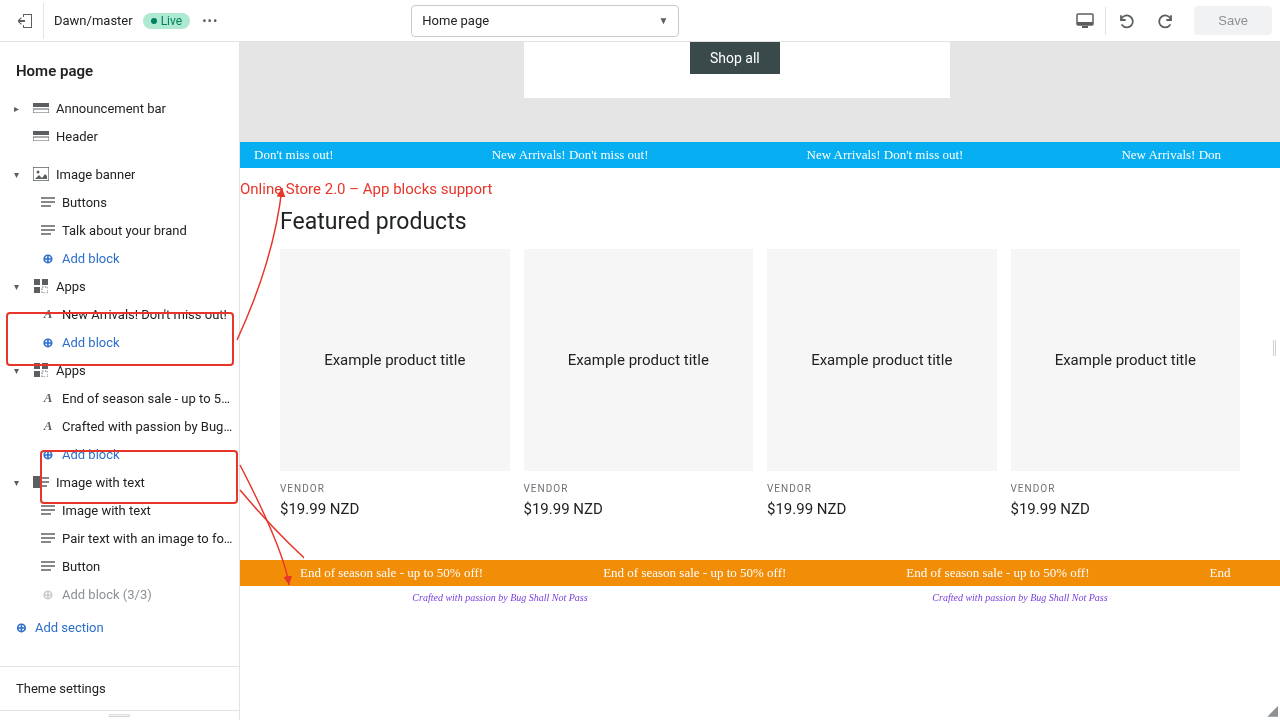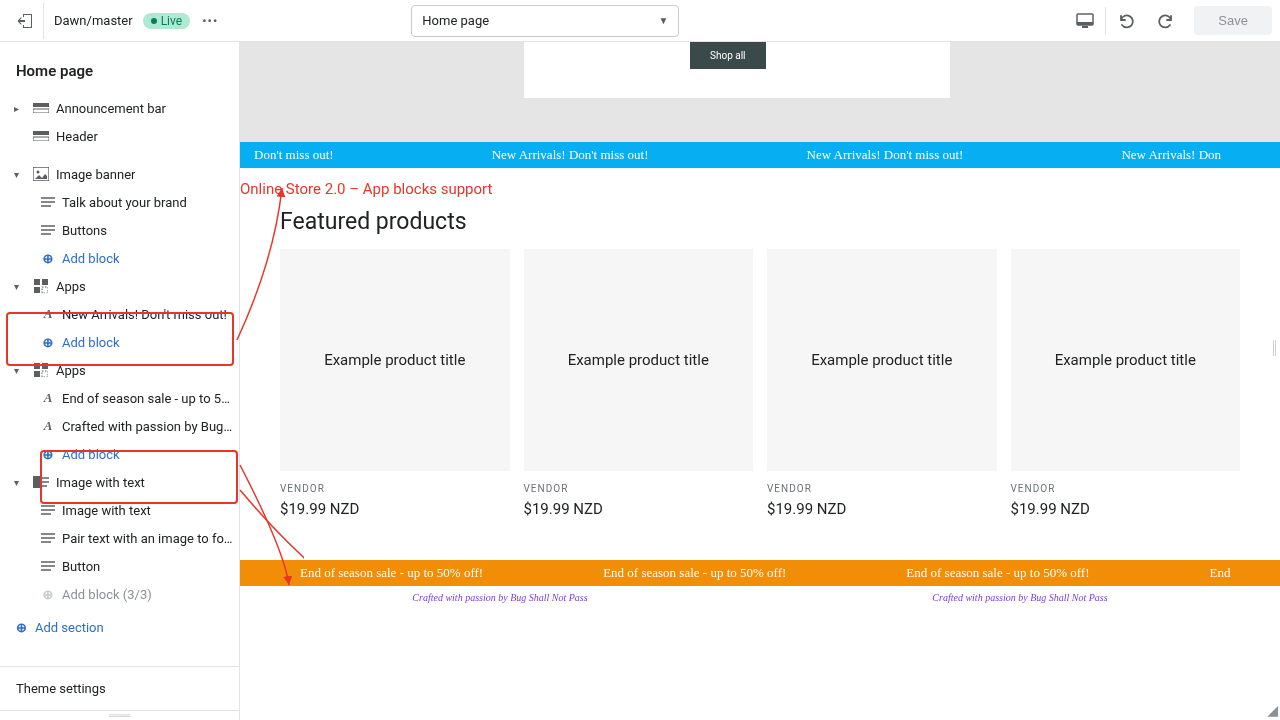--- a/index.html
+++ b/index.html
@@ -34,21 +34,21 @@
 .muted .add-plus { color: #c9cccf; }
 .add-section-row { display: flex; align-items: center; padding: 12px 16px; gap: 8px; color: #2c6ecb; cursor: pointer; font-size: 13px; }
 .theme-settings { border-top: 1px solid #e1e3e5; padding: 14px 16px; font-size: 13px; cursor: pointer; }
 .resize-handle { height: 10px; display: flex; align-items: center; justify-content: center; color: #c9cccf; font-size: 10px; border-top: 1px solid #e1e3e5; }
 
 
 .preview { flex: 1; background: #f6f6f7; padding: 0 0 0 0; overflow: hidden; position: relative; }
 .preview-inner { background: #fff; margin: 0; height: 100%; overflow: hidden; position: relative; }
 .hero-remnant { background: #e5e5e5; height: 100px; position: relative; }
 .hero-card { position: absolute; background: #fff; left: 284px; top: 0; width: 426px; height: 56px; }
-.shop-all-btn { position: absolute; left: 450px; top: 0; background: #3a4a4a; color: #fff; padding: 8px 20px; font-size: 10px; }
+.shop-all-btn { position: absolute; left: 450px; top: 0; background: #3a4a4a; color: #fff; padding: 8px 20px; font-size: 14px; }
 
 .marquee-blue { background: #08aef2; color: #fff; height: 26px; display: flex; align-items: center; overflow: hidden; white-space: nowrap; font-size: 13px; font-family: Georgia, serif; }
 .marquee-blue span { padding: 0 14px; }
 .annotation-red { color: #e8352a; font-size: 15px; text-align: left; padding: 12px 0 6px; }
 .fp-title { font-size: 23px; padding: 4px 40px 14px; font-weight: 400; }
 .products { display: flex; gap: 14px; padding: 0 40px; }
 .product { flex: 1; }
 .product-img { background: #f6f6f7; height: 222px; display: flex; align-items: center; justify-content: center; font-size: 15px; color: #202223; text-align: center; padding: 0 12px; }
 .vendor { font-size: 10px; letter-spacing: 1px; color: #6d7175; padding: 12px 0 4px; }
 .price { font-size: 15px; padding: 2px 0; }
@@ -153,31 +153,31 @@
         <span class="row-label">Image banner</span>
       </div>
       <div class="tree-row indent1">
         <span class="row-icon">
             <svg width="14" height="10" viewBox="0 0 14 10">
               <line x1="0" y1="1" x2="14" y2="1" stroke="#5c5f62" stroke-width="1.5"></line>
               <line x1="0" y1="5" x2="14" y2="5" stroke="#5c5f62" stroke-width="1.5"></line>
               <line x1="0" y1="9" x2="10" y2="9" stroke="#5c5f62" stroke-width="1.5"></line>
             </svg>
           </span>
+        <span class="row-label">Buttons</span>
+      </div>
+      <div class="tree-row indent1">
+        <span class="row-icon">
+            <svg width="14" height="10" viewBox="0 0 14 10">
+              <line x1="0" y1="1" x2="14" y2="1" stroke="#5c5f62" stroke-width="1.5"></line>
+              <line x1="0" y1="5" x2="14" y2="5" stroke="#5c5f62" stroke-width="1.5"></line>
+              <line x1="0" y1="9" x2="10" y2="9" stroke="#5c5f62" stroke-width="1.5"></line>
+            </svg>
+          </span>
         <span class="row-label">Talk about your brand</span>
-      </div>
-      <div class="tree-row indent1">
-        <span class="row-icon">
-            <svg width="14" height="10" viewBox="0 0 14 10">
-              <line x1="0" y1="1" x2="14" y2="1" stroke="#5c5f62" stroke-width="1.5"></line>
-              <line x1="0" y1="5" x2="14" y2="5" stroke="#5c5f62" stroke-width="1.5"></line>
-              <line x1="0" y1="9" x2="10" y2="9" stroke="#5c5f62" stroke-width="1.5"></line>
-            </svg>
-          </span>
-        <span class="row-label">Buttons</span>
       </div>
       <div class="tree-row indent1">
         <span class="row-icon add-plus">⊕</span>
         <span class="row-label add-link">Add block</span>
       </div>
 
       <div class="tree-row">
         <span class="caret">▾</span>
         <span class="row-icon">
             <svg width="14" height="14" viewBox="0 0 14 14">

